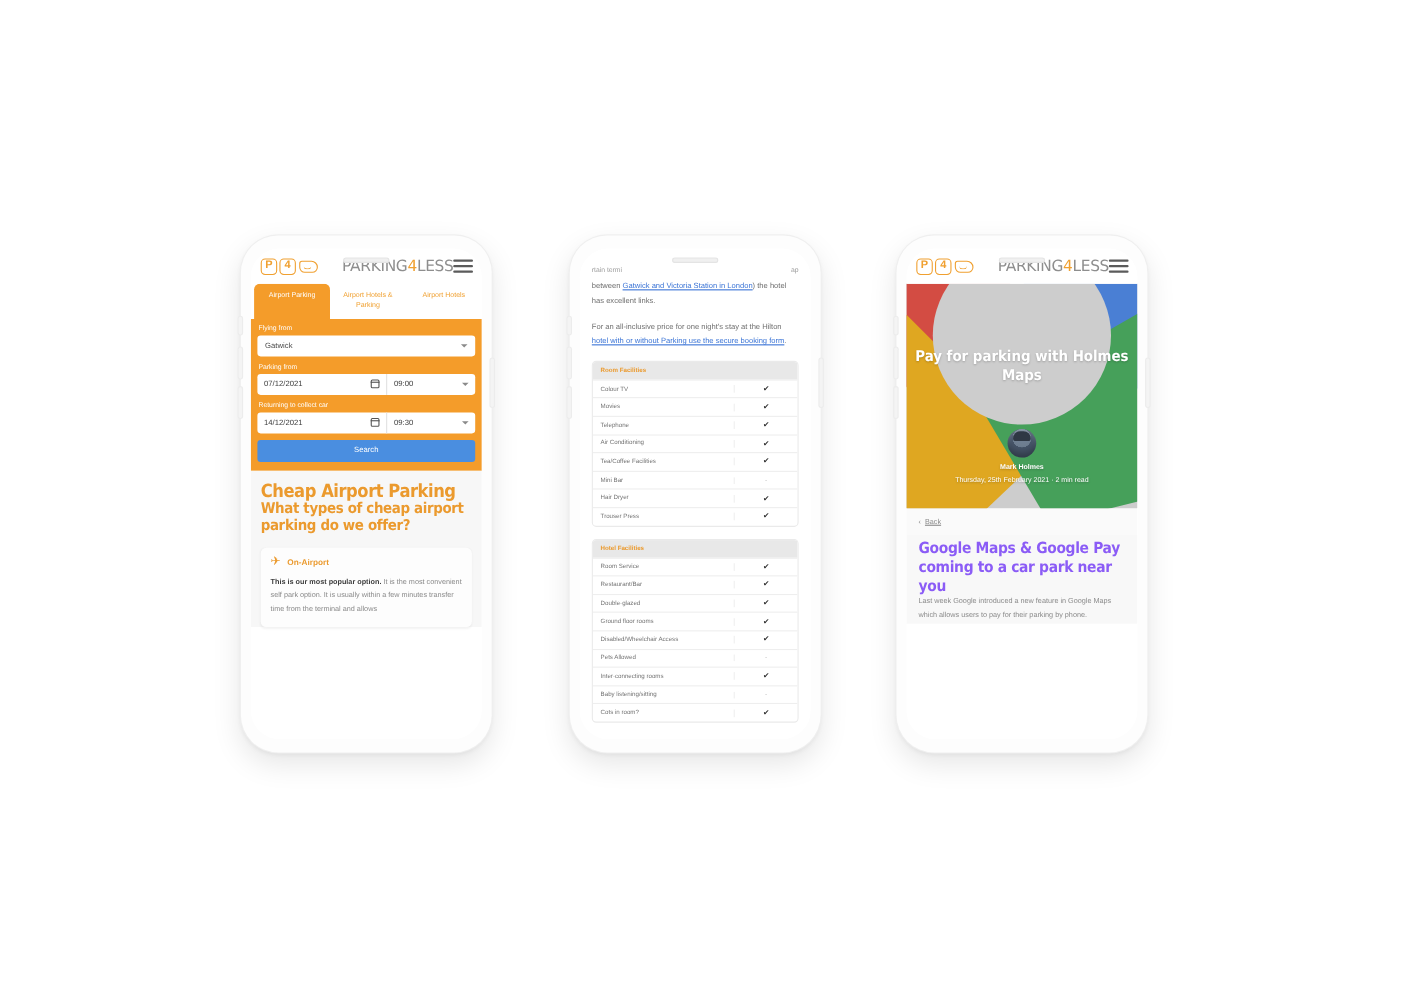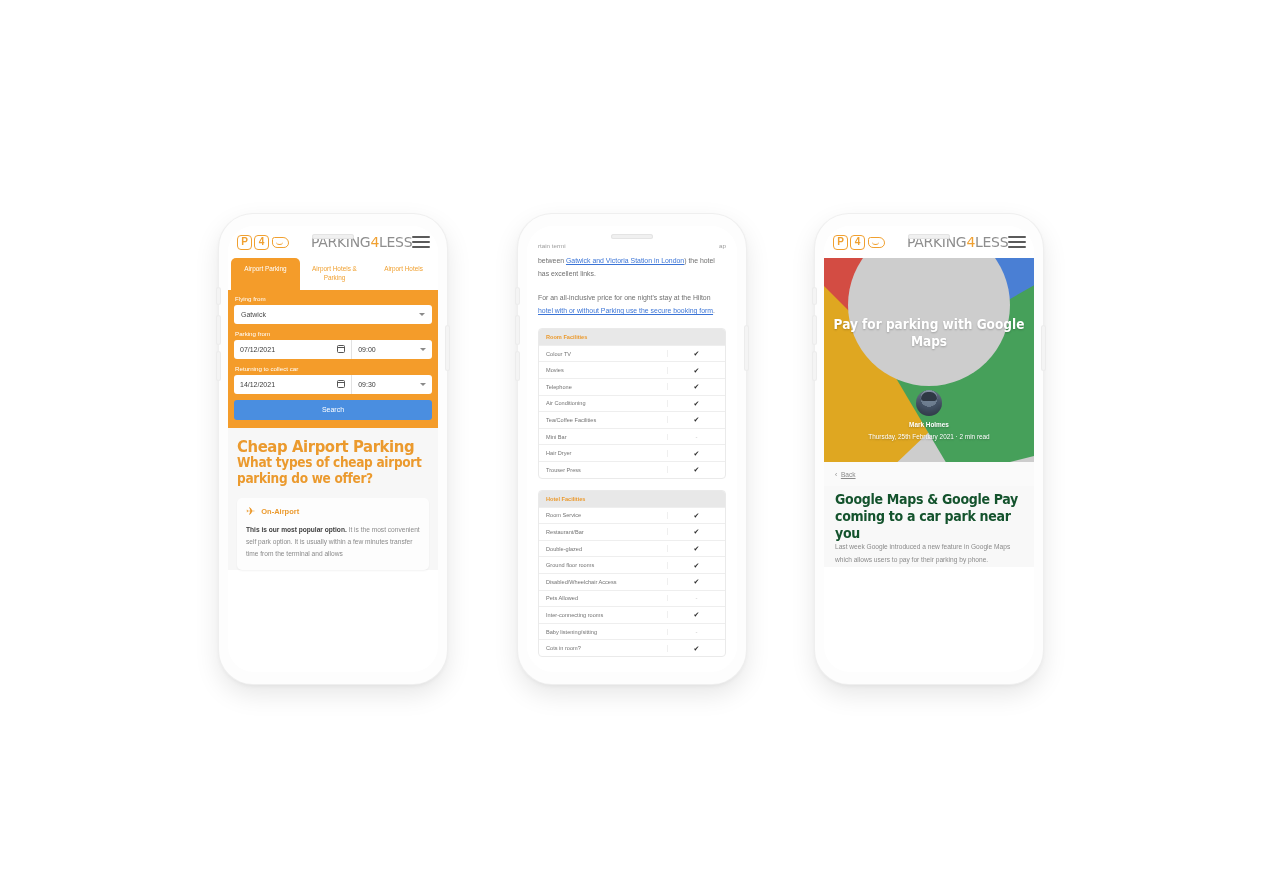--- a/index.html
+++ b/index.html
@@ -215,21 +215,21 @@
     position:absolute; left:10px; right:10px; top:162px; text-align:center;
     color:#ffffff; font-size:6.4px; line-height:1.7; z-index:6;
     text-shadow: 0 1px 2px rgba(0,0,0,0.25);
   }
   .hero-meta .author { font-weight:bold; display:block; margin-bottom:1px; }
   .back-bar { background:#fafafa; padding: 9px 11px 8px; }
   .back-link { font-size:6.6px; color:#8b8b8b; }
   .back-link u { text-decoration: underline; }
   .content-3 { background:#f8f8f8; padding: 5px 11px 0; }
   .blog-h1 {
-    font-size: 14px; color:#14532d; font-weight:bold;
+    font-size: 14px; color:#8b5cf6; font-weight:bold;
     font-family:"DejaVu Sans Condensed","Liberation Sans Narrow","Liberation Sans",sans-serif;
     line-height:1.2; letter-spacing:-0.3px; 
   }
   .blog-p { font-size:6.6px; line-height:1.95; color:#8b8b8b; }
 </style>
 </head>
 <body>
 
 <div class="stage">
 
@@ -426,21 +426,21 @@
           </div>
       </div>
 
       <div class="hero">
         <div class="quad" style="left:0;top:0;width:210px;height:204px;background:#cdcdcd;"></div>
         <div class="quad" style="left:-14px;top:-12px;width:120px;height:120px;background:#d34c43;clip-path:polygon(0 0,100% 0,0 100%);"></div>
         <div class="quad" style="right:-14px;top:-12px;width:130px;height:120px;background:#4a7fd4;clip-path:polygon(100% 0,100% 100%,0 0);"></div>
         <div class="quad" style="left:-14px;top:14px;width:140px;height:200px;background:#dfa721;clip-path:polygon(0 0,100% 70%,55% 100%,0 100%);"></div>
         <div class="quad" style="right:-16px;top:18px;width:160px;height:200px;background:#46a05a;clip-path:polygon(100% 0,100% 88%,40% 100%,0 46%);"></div>
         <div class="quad" style="left:50%;transform:translateX(-50%);top:-34px;width:162px;height:162px;border-radius:50%;background:#cdcdcd;"></div>
-        <div class="hero-txt">Pay for parking with Google Maps</div>
+        <div class="hero-txt">Pay for parking with Holmes Maps</div>
         <div class="avatar"></div>
         <div class="hero-meta">
           <span class="author">Mark Holmes</span>
           <span>Thursday, 25th February 2021 · 2 min read</span>
         </div>
       </div>
 
       <div class="back-bar">
         <div class="back-link">‹&nbsp; <u>Back</u></div>
       </div>

